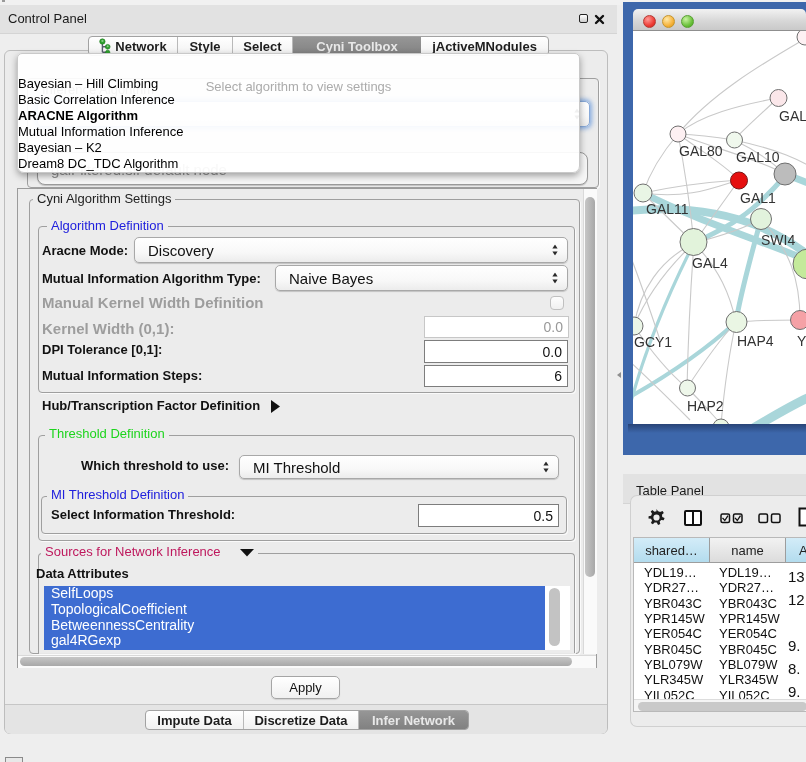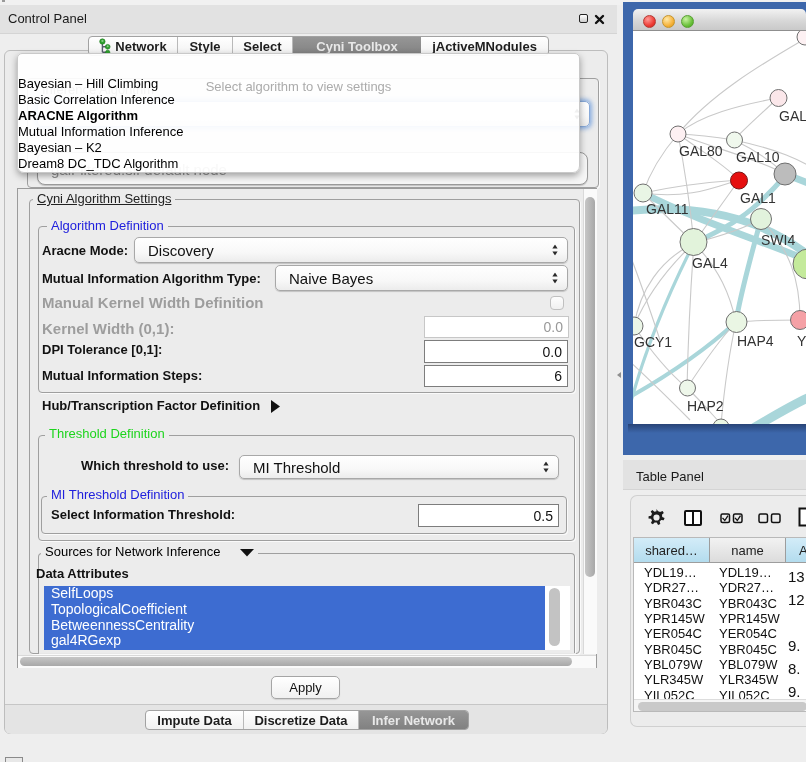--- a/index.html
+++ b/index.html
@@ -65,21 +65,21 @@
       <path d="M3 11 L5.6 7 H0.4 Z" fill="#2a2a2a"></path>
     </svg>
 </div>
 <div class="combo" style="left:37px;top:152px;width:549px;height:31px;background:#f6f6f6;border-color:#9a9a9a;border-radius:8px;">
   <span class="ct" style="color:#949494;">galFiltered.sif default node</span>
 </div>
 
 <div class="abs" style="left:17px;top:188px;width:580px;height:480px;background:#ececec;border:1px solid #9b9b9b;box-sizing:border-box;"></div>
 
 <div class="grp" style="left:29px;top:199px;width:549px;height:453px;"></div>
-<div class="gtitle" style="left:33px;top:192px;color:#222;text-decoration:underline;">Cyni Algorithm Settings</div>
+<div class="gtitle" style="left:33px;top:192px;color:#222;">Cyni Algorithm Settings</div>
 
 <div class="grp" style="left:38px;top:226px;width:535px;height:165px;"></div>
 <div class="gtitle" style="left:47px;top:219px;color:#2020dd;">Algorithm Definition</div>
 
 <div class="lbl" style="left:42px;top:243px;">Aracne Mode:</div>
 <div class="combo" style="left:134px;top:237px;width:432px;height:24px;">
   <span class="ct">Discovery</span>
   <svg class="arrows" viewBox="0 0 6 11">
       <path d="M3 0 L5.6 4 H0.4 Z" fill="#2a2a2a"></path>
       <path d="M3 11 L5.6 7 H0.4 Z" fill="#2a2a2a"></path>
@@ -131,21 +131,21 @@
 </div>
 
 <div class="grp" style="left:41px;top:496px;width:524px;height:36px;"></div>
 <div class="gtitle" style="left:47px;top:488px;color:#2020dd;">MI Threshold Definition</div>
 <div class="lbl" style="left:51px;top:507px;">Select Information Threshold:</div>
 <div class="inp" style="left:418px;top:504px;width:141px;height:23px;">
     <span>0.5</span>
   </div>
 
 <div class="grp" style="left:38px;top:553px;width:535px;height:99px;border-bottom:none;border-radius:4px 4px 0 0;"></div>
-<div class="gtitle" style="left:41px;top:545px;color:#000000;">Sources for Network Inference <svg style="vertical-align:-1px;margin-left:16px;" width="14" height="9" viewBox="0 0 14 9">
+<div class="gtitle" style="left:41px;top:545px;color:#be185d;">Sources for Network Inference <svg style="vertical-align:-1px;margin-left:16px;" width="14" height="9" viewBox="0 0 14 9">
       <path d="M0 1 L14 1 L7 8.5 Z" fill="#111"></path>
     </svg></div>
 
 <div class="lbl" style="left:36px;top:566px;">Data Attributes</div>
 
 <div class="abs" style="left:44px;top:586px;width:526px;height:64px;background:#fff;overflow:hidden;text-decoration:underline;">
   <div style="position:absolute;left:0;top:0;width:501px;height:64px;background:#3d6cd1;"></div>
   <div class="abs" style="left:7px;top:0px;font-size:14px;color:#fff;line-height:15.8px;">SelfLoops<br>TopologicalCoefficient<br>BetweennessCentrality<br>gal4RGexp</div>
   <div class="abs" style="left:505px;top:2px;width:11px;height:58px;background:#c3c3c3;border-radius:6px;"></div>
 </div>
@@ -265,21 +265,21 @@
         <text x="692" y="268">GAL4</text>
         <text x="634" y="347">GCY1</text>
         <text x="737" y="346">HAP4</text>
         <text x="797" y="346">Y</text>
         <text x="687" y="411">HAP2</text>
       </g>
     </svg>
   </div>
 </div>
 
-<div class="abs" style="left:623px;top:460px;width:183px;height:29px;background:#e2e2e2;border-bottom:1px solid #d4d4d4;">
+<div class="abs" style="left:623px;top:474px;width:183px;height:29px;background:#e2e2e2;border-bottom:1px solid #d4d4d4;">
   <div class="abs" style="left:13px;top:9px;font-size:13px;color:#1a1a1a;">Table Panel</div>
 </div>
 
 <div class="abs" style="left:630px;top:495px;width:176px;height:232px;background:#ececec;border:1px solid #d0d0d0;border-radius:7px 0 0 7px;border-right:none;box-sizing:border-box;">
   <svg class="abs" style="left:17px;top:13px;" width="17" height="17" viewBox="0 0 17 17">
     <path fill="#1d1d1d" d="M8.5 0 L10 2.2 a6.5 6.5 0 0 1 2 .8 L14.6 2 15.8 4 13.9 5.8 a6.5 6.5 0 0 1 .3 2.1 L16.6 9 15.7 11.2 13.1 10.9 a6.5 6.5 0 0 1 -1.4 1.6 L12.3 15 10.1 15.9 8.7 13.6 a6.5 6.5 0 0 1 -2.1 -.2 L4.8 15.3 2.9 14 4.1 11.6 a6.5 6.5 0 0 1 -1 -1.8 L.5 9.5 .6 7.2 3.1 6.7 a6.5 6.5 0 0 1 .9 -1.9 L2.7 2.6 4.4 1.1 6.4 2.8 a6.5 6.5 0 0 1 2.1 -.6 Z M8.5 5.4 a3.1 3.1 0 1 0 0 6.2 a3.1 3.1 0 0 0 0 -6.2 Z"></path>
   </svg>
   <div class="abs" style="left:53px;top:14px;width:14px;height:12px;border:2.5px solid #111;border-radius:2px;background:#fff;">
     <div style="position:absolute;left:5.5px;top:0;width:2.5px;height:12px;background:#111;"></div>
   </div>

